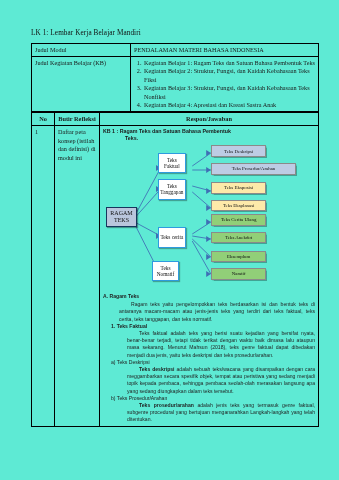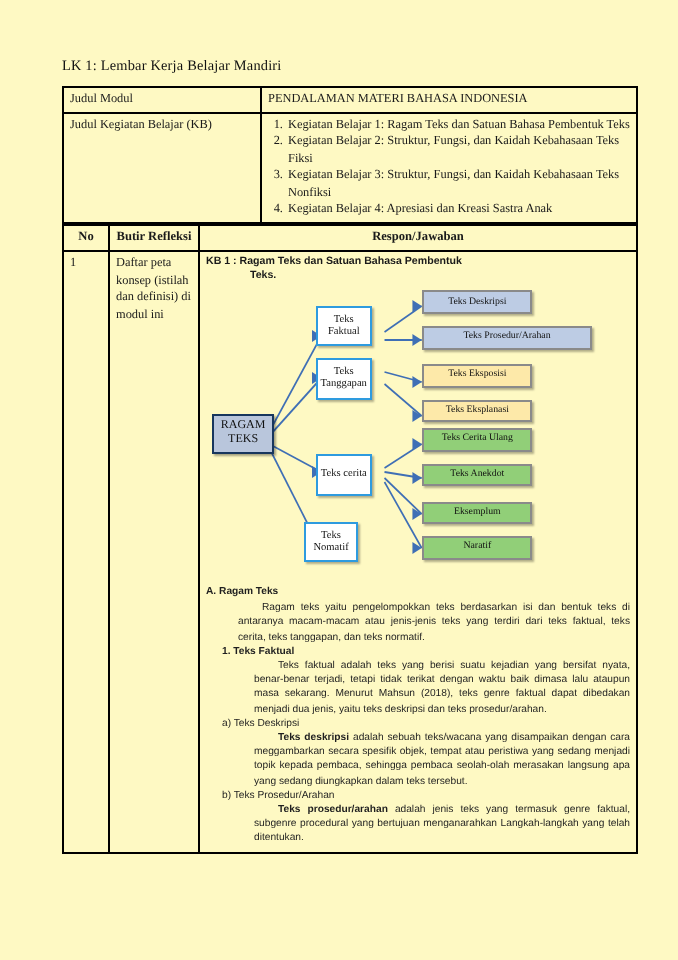--- a/index.html
+++ b/index.html
@@ -11,21 +11,21 @@
     width: 339px;
     height: 480px;
     overflow: hidden;
     font-family: "Liberation Serif", serif;
     color: #1a1a1a;
   }
   .page {
     position: relative;
     width: 339px;
     height: 480px;
-    background: #fef9c3;
+    background: #5eead4;
     box-sizing: border-box;
     padding: 28px 20px 0 31px;
   }
   .doc-title {
     font-family: "Liberation Serif", serif;
     font-size: 7.2px;
     line-height: 10px;
     letter-spacing: 0.1px;
     margin: 0 0 5px 0;
     color: #111;

